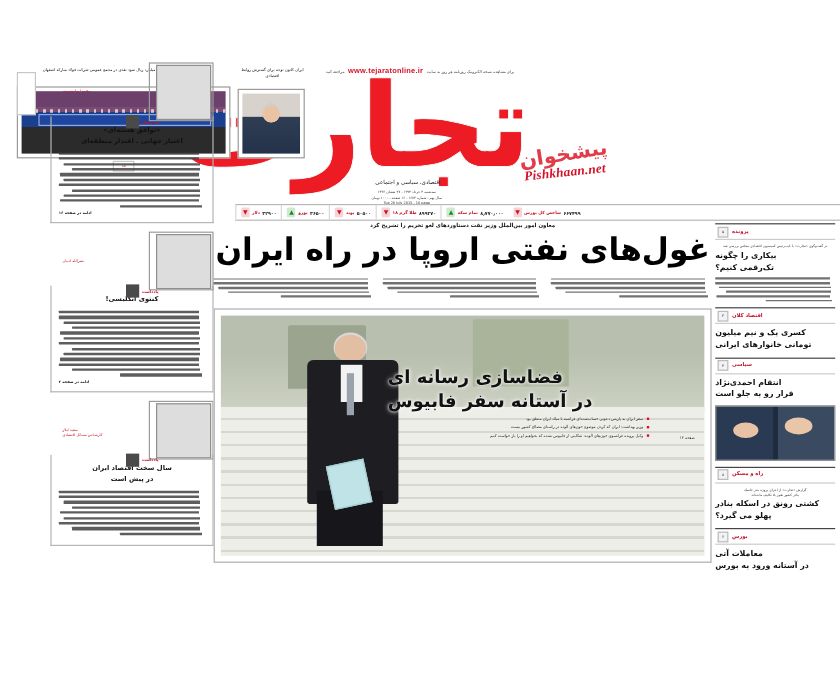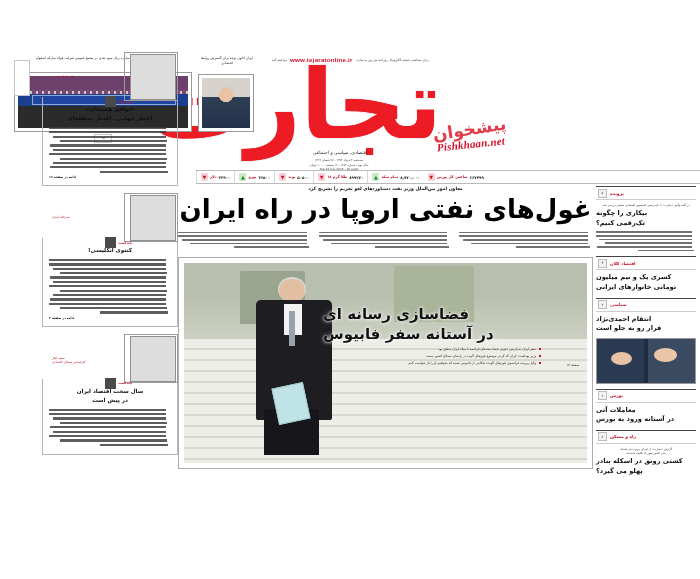--- a/index.html
+++ b/index.html
@@ -501,28 +501,28 @@
       <div class="sec">
         <div class="sec-hd">
           <span class="num">۲</span>
           <span class="lbl">سیاسی</span>
         </div>
         <div class="sec-title">انتقام احمدی‌نژاد<br>فرار رو به جلو است</div>
         <div class="sec-photo photo face-two"></div>
       </div>
       <div class="sec">
         <div class="sec-hd">
+          <span class="num">۸</span>
+          <span class="lbl">راه و مسکن</span>
+        </div>
+        <div class="sec-kick">گزارش «تجارت» از اجرای پروژه بندر جاسک<br>بنادر کشور هنوز بلا تکلیف مانده‌اند</div>
+        <div class="sec-title">کشتی رونق در اسکله بنادر<br>پهلو می گیرد؟</div>
+      </div>
+      <div class="sec">
+        <div class="sec-hd">
           <span class="num">۶</span>
           <span class="lbl">بورس</span>
         </div>
         <div class="sec-title">معاملات آتی<br>در آستانه ورود به بورس</div>
       </div>
-      <div class="sec">
-        <div class="sec-hd">
-          <span class="num">۸</span>
-          <span class="lbl">راه و مسکن</span>
-        </div>
-        <div class="sec-kick">گزارش «تجارت» از اجرای پروژه بندر جاسک<br>بنادر کشور هنوز بلا تکلیف مانده‌اند</div>
-        <div class="sec-title">کشتی رونق در اسکله بنادر<br>پهلو می گیرد؟</div>
-      </div>
     </div>
 
 </div>
 
 </body></html>

